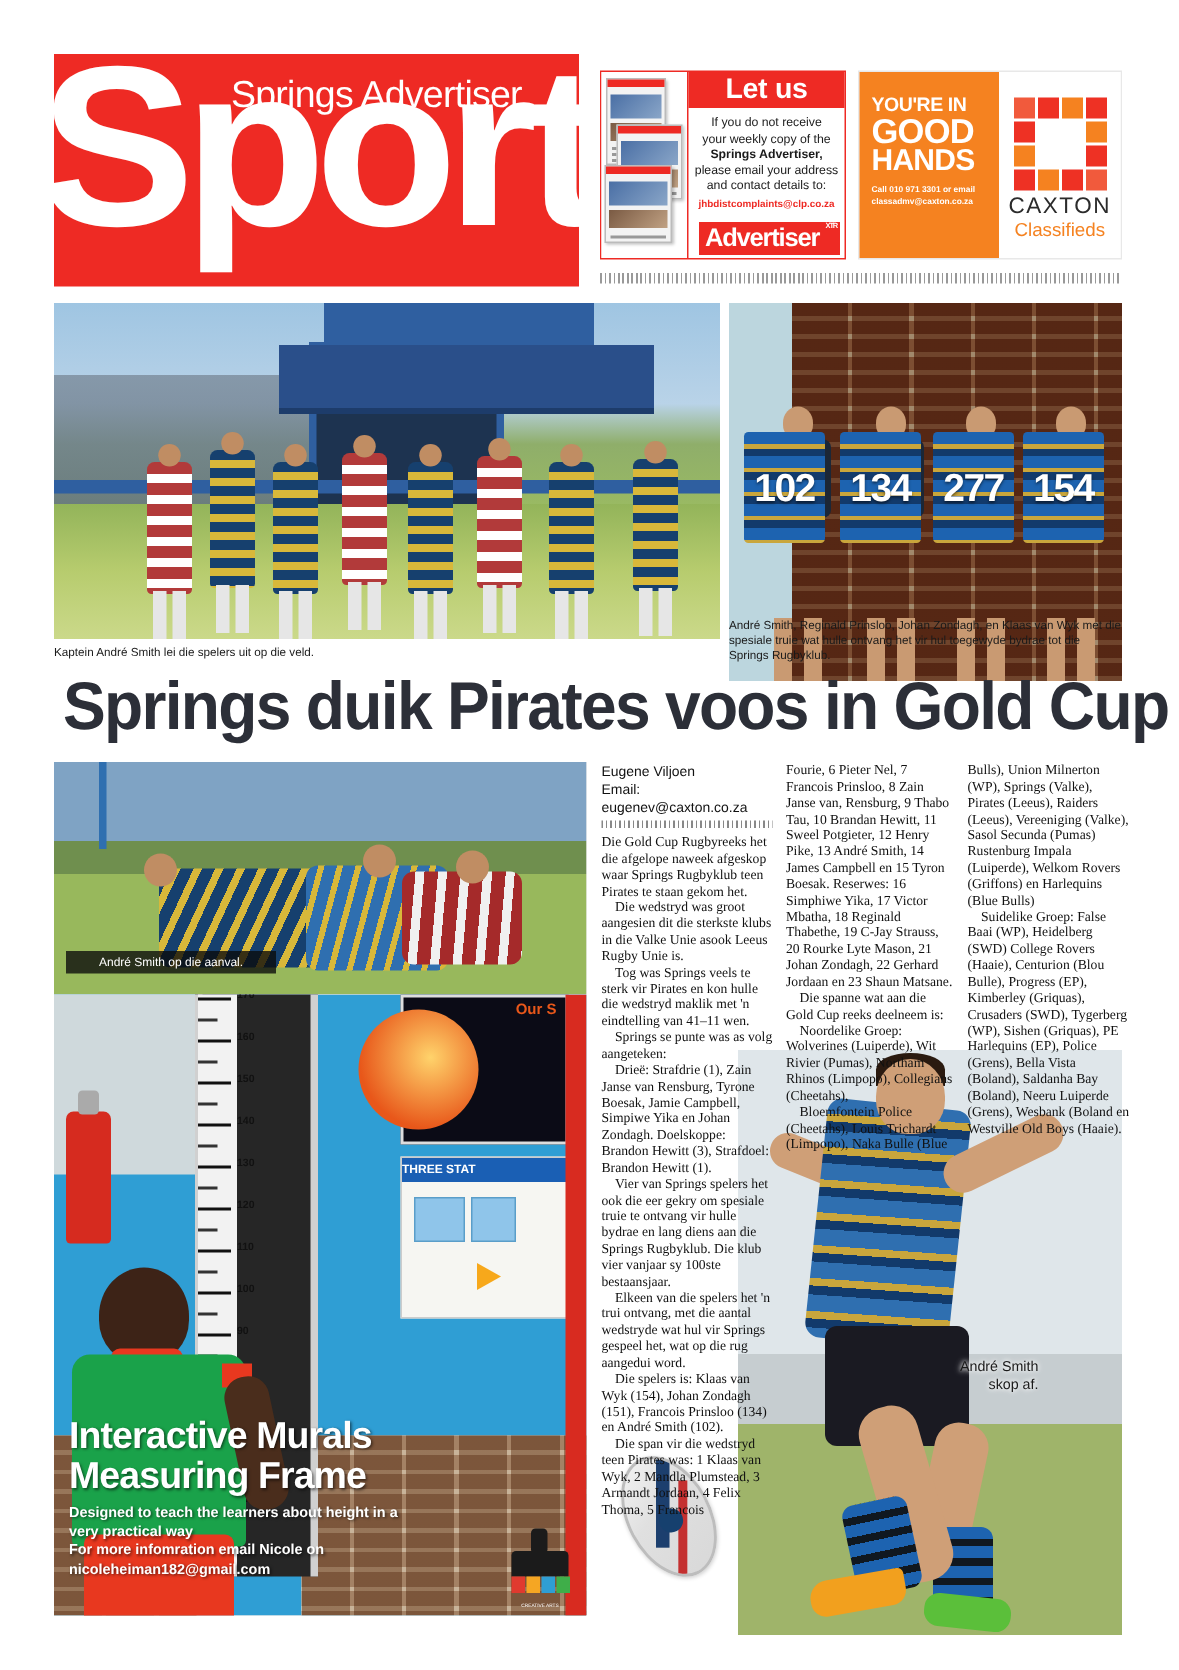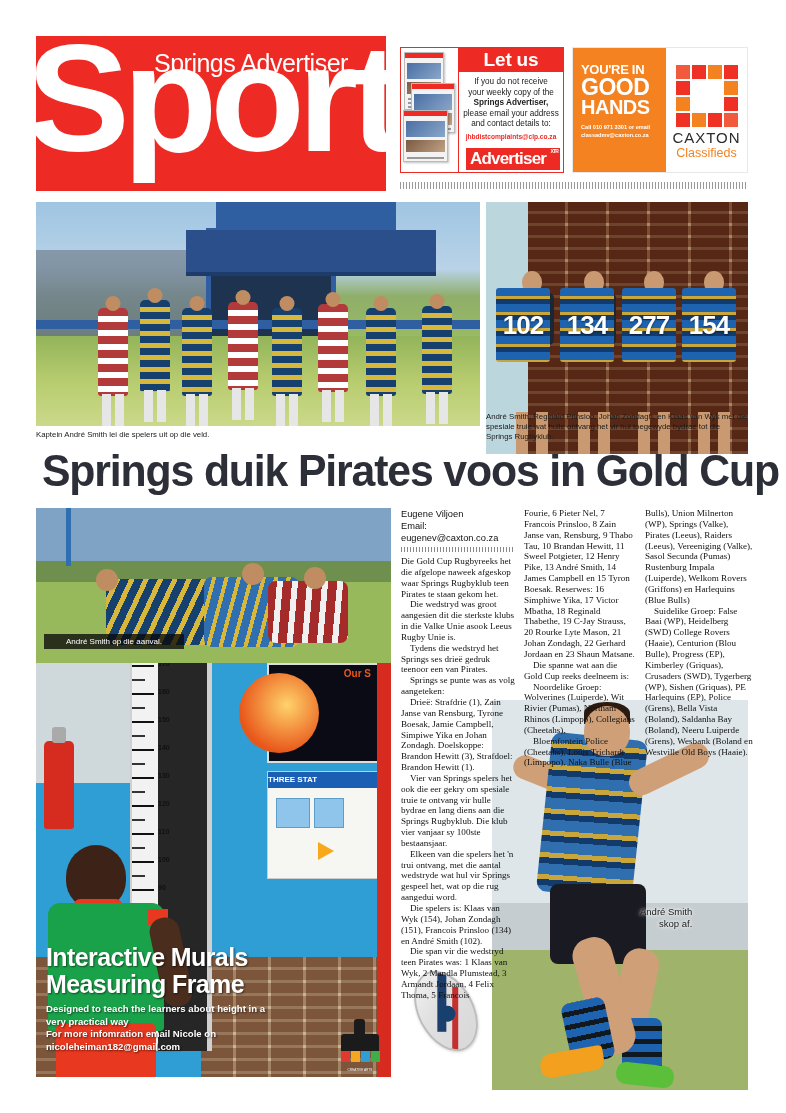--- a/index.html
+++ b/index.html
@@ -650,21 +650,21 @@
 
   <div class="col" id="col1">
     <div class="byline">
       <span>Eugene Viljoen</span><br>
       <span>Email: eugenev@caxton.co.za</span>
     </div>
     <div class="byrule"></div>
     <div>
         <p class="noind">Die Gold Cup Rugbyreeks het die afgelope naweek afgeskop waar Springs Rugbyklub teen Pirates te staan gekom het.</p>
         <p>Die wedstryd was groot aangesien dit die sterkste klubs in die Valke Unie asook Leeus Rugby Unie is.</p>
-        <p>Tydens die wedstryd het Springs ses drieë gedruk teenoor een van Pirates.</p>
+        <p>Tog was Springs veels te sterk vir Pirates en kon hulle die wedstryd maklik met 'n eindtelling van 41–11 wen.</p>
         <p>Springs se punte was as volg aangeteken:</p>
         <p>Drieë: Strafdrie (1), Zain Janse van Rensburg, Tyrone Boesak, Jamie Campbell, Simpiwe Yika en Johan Zondagh. Doelskoppe: Brandon Hewitt (3), Strafdoel: Brandon Hewitt (1).</p>
         <p>Vier van Springs spelers het ook die eer gekry om spesiale truie te ontvang vir hulle bydrae en lang diens aan die Springs Rugbyklub. Die klub vier vanjaar sy 100ste bestaansjaar.</p>
         <p>Elkeen van die spelers het 'n trui ontvang, met die aantal wedstryde wat hul vir Springs gespeel het, wat op die rug aangedui word.</p>
         <p>Die spelers is: Klaas van Wyk (154), Johan Zondagh (151), Francois Prinsloo (134) en André Smith (102).</p>
         <p>Die span vir die wedstryd teen Pirates was: 1 Klaas van Wyk, 2 Mandla Plumstead, 3 Armandt Jordaan, 4 Felix Thoma, 5 Francois</p>
       </div>
   </div>
 
   <div class="col" id="col2">

